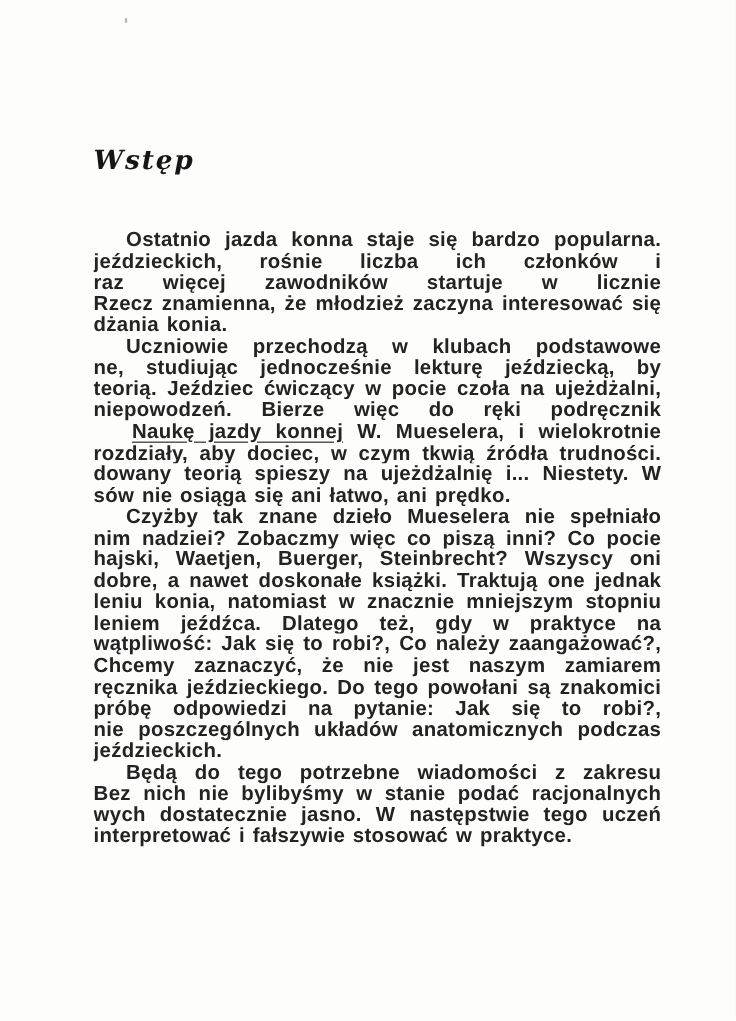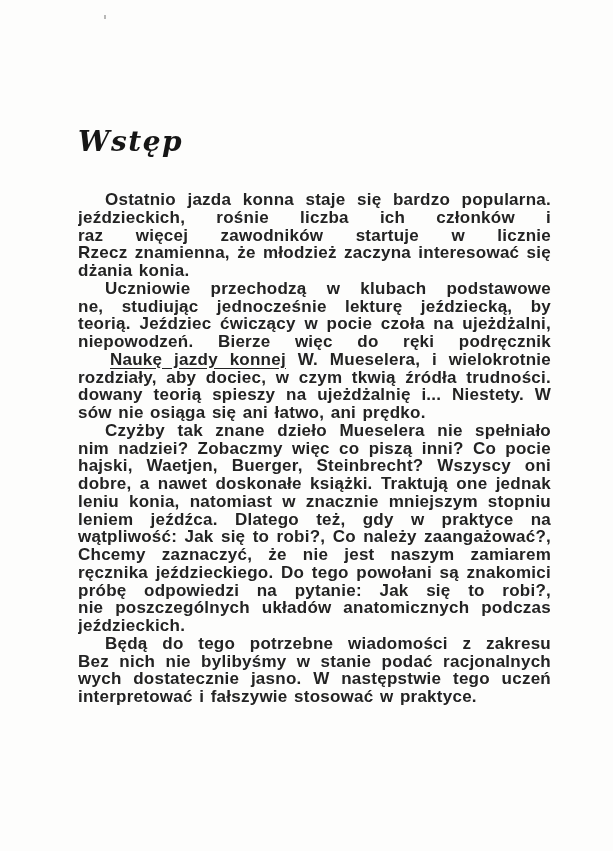--- a/index.html
+++ b/index.html
@@ -21,21 +21,21 @@
     width: 2px; height: 4px;
     background: #9a9a9a;
     opacity: .7;
   }
   .chapter-title {
     position: absolute;
     left: 78px; top: 106px;
     font-family: "DejaVu Serif", "Liberation Serif", serif;
     font-style: italic;
     font-weight: 600;
-    font-size: 28px;
+    font-size: 22px;
     letter-spacing: 1.5px;
     color: #161616;
   }
   .body-text {
     position: absolute;
     left: 78px; top: 191px;
     width: 473px;
   }
   .para { margin: 0; padding: 0; }
   .line {

